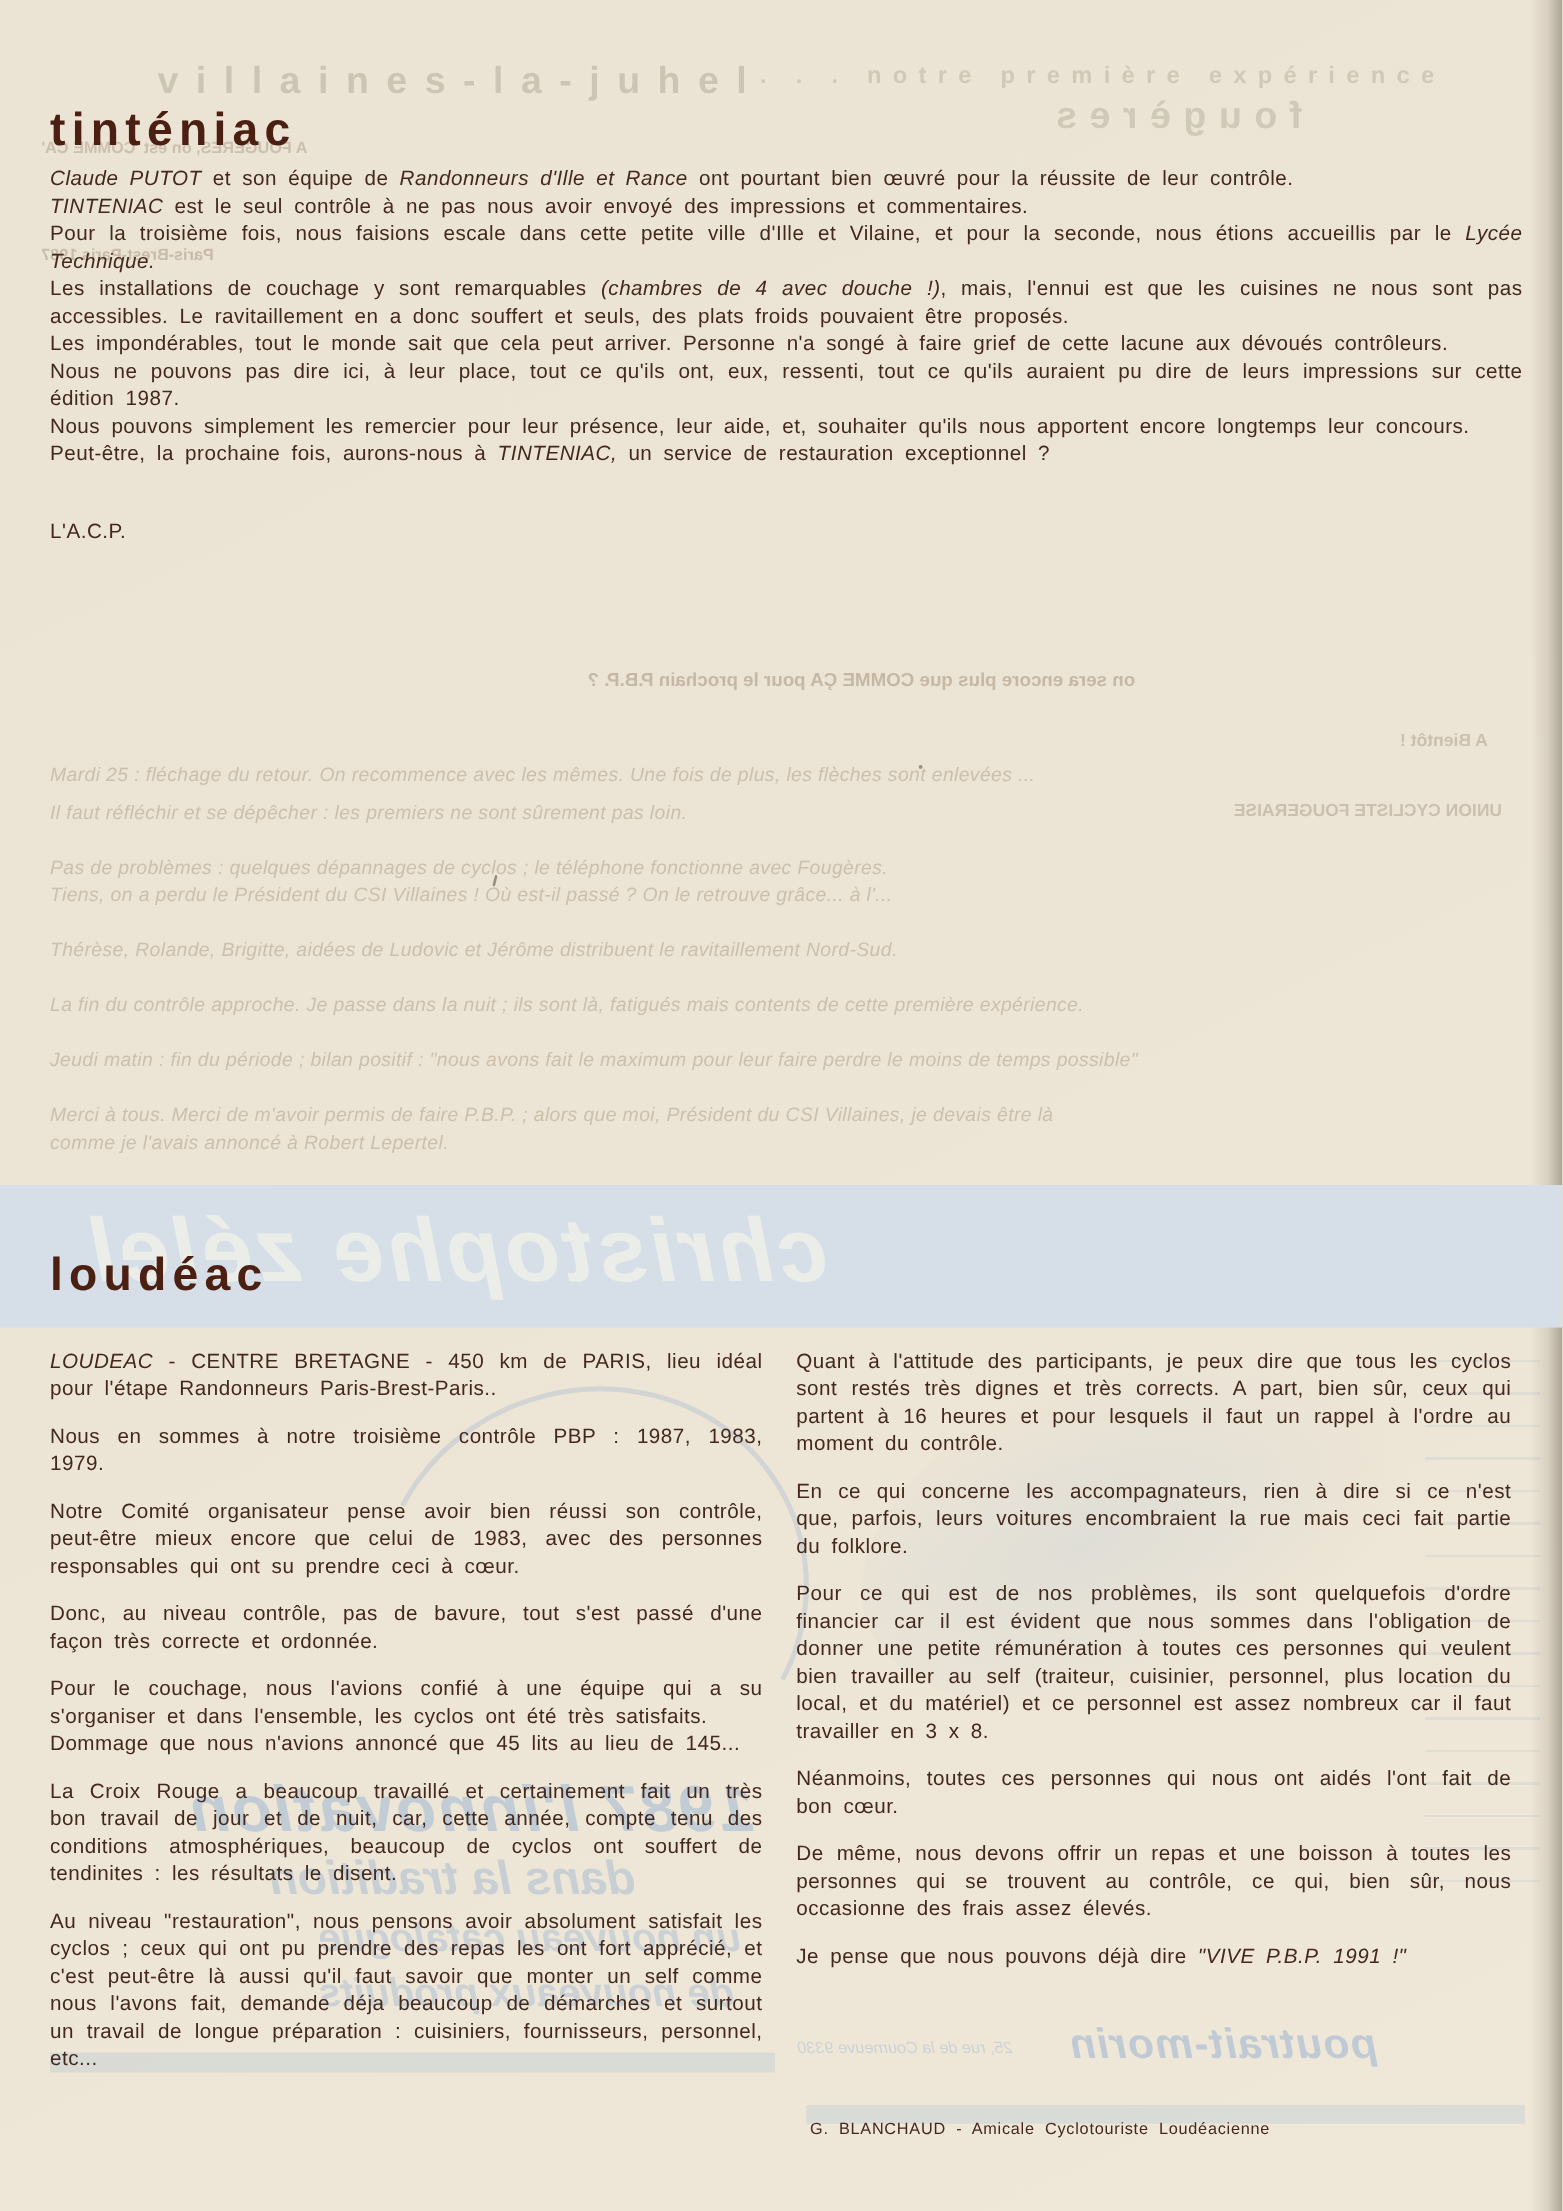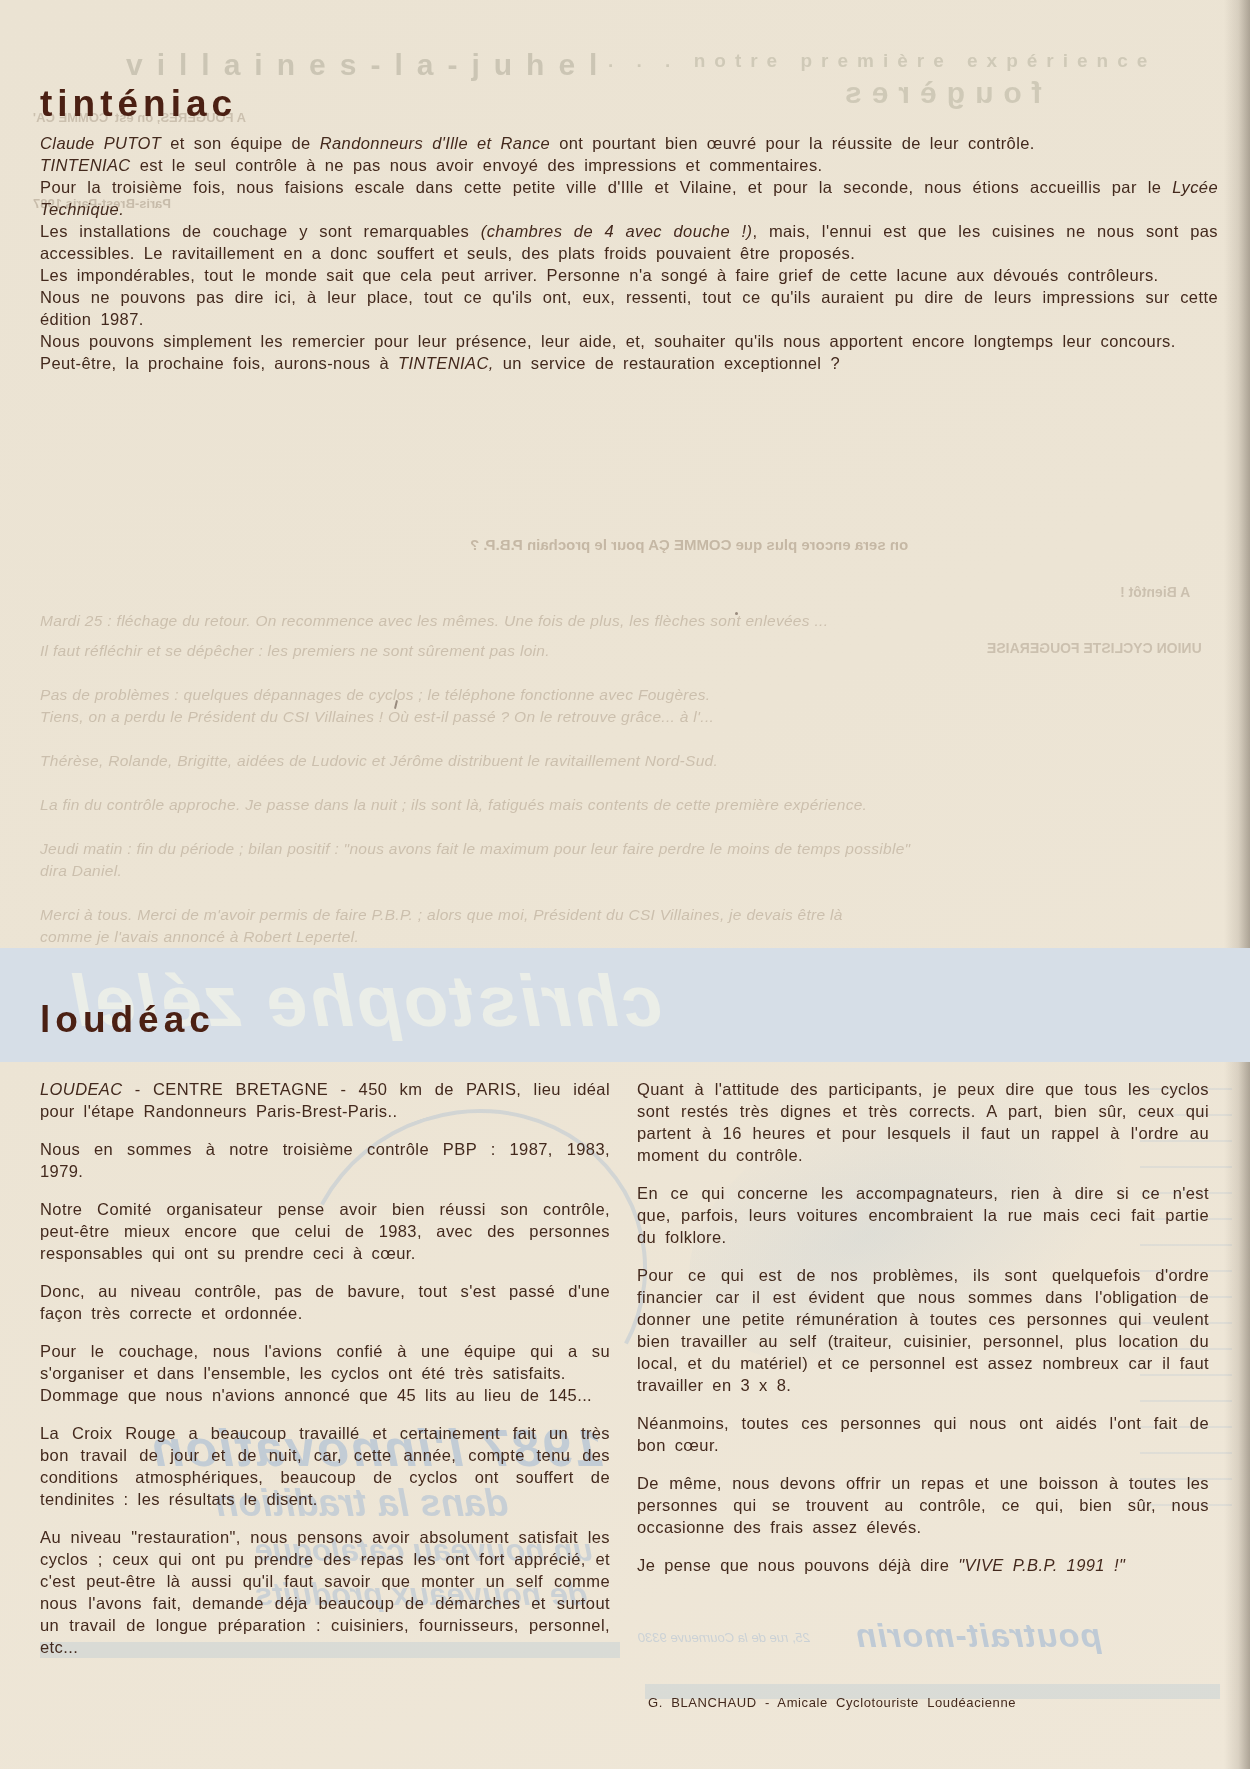--- a/index.html
+++ b/index.html
@@ -114,31 +114,31 @@
   <h1 class="section-title" id="title-tinteniac">tinténiac</h1>
   <div class="body-text" id="section1-body">
       <p class="para"><span class="it">Claude PUTOT</span><span> et son équipe de </span><span class="it">Randonneurs d'Ille et Rance</span><span> ont pourtant bien œuvré pour la réussite de leur contrôle.</span></p>
       <p class="para"><span class="it">TINTENIAC</span><span> est le seul contrôle à ne pas nous avoir envoyé des impressions et commentaires.</span></p>
       <p class="para gap-md"><span>Pour la troisième fois, nous faisions escale dans cette petite ville d'Ille et Vilaine, et pour la seconde, nous étions accueillis par le </span><span class="it">Lycée Technique.</span></p>
       <p class="para"><span>Les installations de couchage y sont remarquables </span><span class="it">(chambres de 4 avec douche !)</span><span>, mais, l'ennui est que les cuisines ne nous sont pas accessibles. Le ravitaillement en a donc souffert et seuls, des plats froids pouvaient être proposés.</span></p>
       <p class="para gap-md"><span>Les impondérables, tout le monde sait que cela peut arriver. Personne n'a songé à faire grief de cette lacune aux dévoués contrôleurs.</span></p>
       <p class="para gap-md"><span>Nous ne pouvons pas dire ici, à leur place, tout ce qu'ils ont, eux, ressenti, tout ce qu'ils auraient pu dire de leurs impressions sur cette édition 1987.</span></p>
       <p class="para gap-md"><span>Nous pouvons simplement les remercier pour leur présence, leur aide, et, souhaiter qu'ils nous apportent encore longtemps leur concours.</span></p>
       <p class="para gap-md"><span>Peut-être, la prochaine fois, aurons-nous à </span><span class="it">TINTENIAC,</span><span> un service de restauration exceptionnel ?</span></p>
+      <p class="para gap-lg"><span>L'A.C.P.</span></p>
     </div>
 
   <div id="ghost-mid">
       <p class="para"><span>Mardi 25 : fléchage du retour. On recommence avec les mêmes. Une fois de plus, les flèches sont enlevées ...</span></p>
       <p class="para gap-sm"><span>Il faut réfléchir et se dépêcher : les premiers ne sont sûrement pas loin.</span></p>
       <p class="para gap-lg"><span>Pas de problèmes : quelques dépannages de cyclos ; le téléphone fonctionne avec Fougères.</span></p>
       <p class="para"><span>Tiens, on a perdu le Président du CSI Villaines ! Où est-il passé ? On le retrouve grâce... à l'...</span></p>
       <p class="para gap-lg"><span>Thérèse, Rolande, Brigitte, aidées de Ludovic et Jérôme distribuent le ravitaillement Nord-Sud.</span></p>
       <p class="para gap-lg"><span>La fin du contrôle approche. Je passe dans la nuit ; ils sont là, fatigués mais contents de cette première expérience.</span></p>
       <p class="para gap-lg"><span>Jeudi matin : fin du période ; bilan positif : "nous avons fait le maximum pour leur faire perdre le moins de temps possible"</span></p>
-      <p class="para"><span>dira Daniel.</span></p>
       <p class="para gap-lg"><span>Merci à tous. Merci de m'avoir permis de faire P.B.P. ; alors que moi, Président du CSI Villaines, je devais être là</span></p>
       <p class="para"><span>comme je l'avais annoncé à Robert Lepertel.</span></p>
     </div>
   <div class="speck" id="speck1"></div>
   <div class="speck" id="speck2"></div>
 
   <div class="blue-band">
     <div class="band-ghost-title">christophe zélel</div>
   </div>
 

